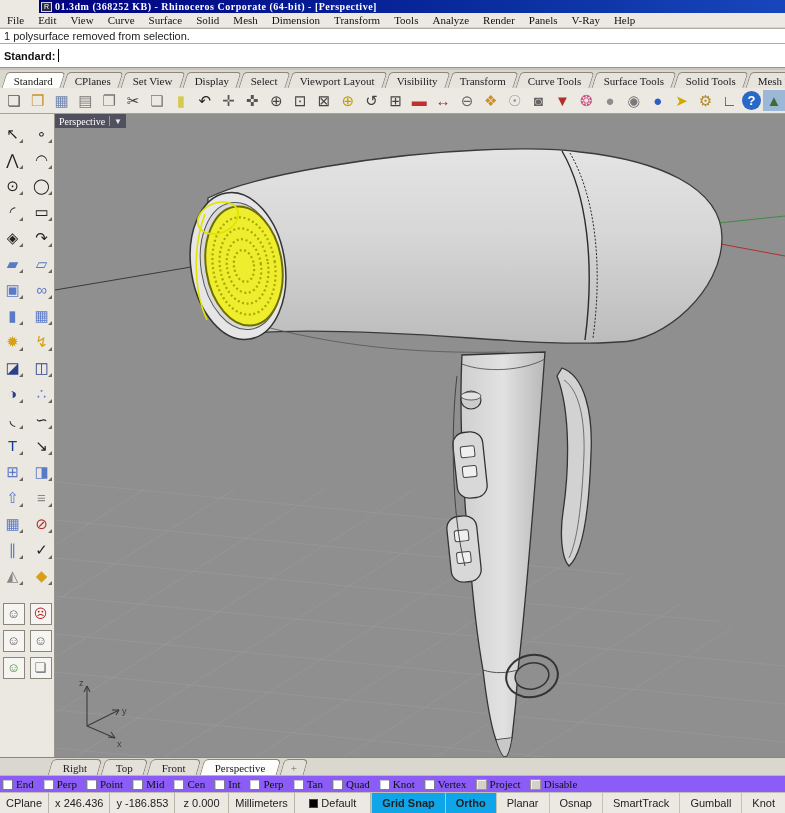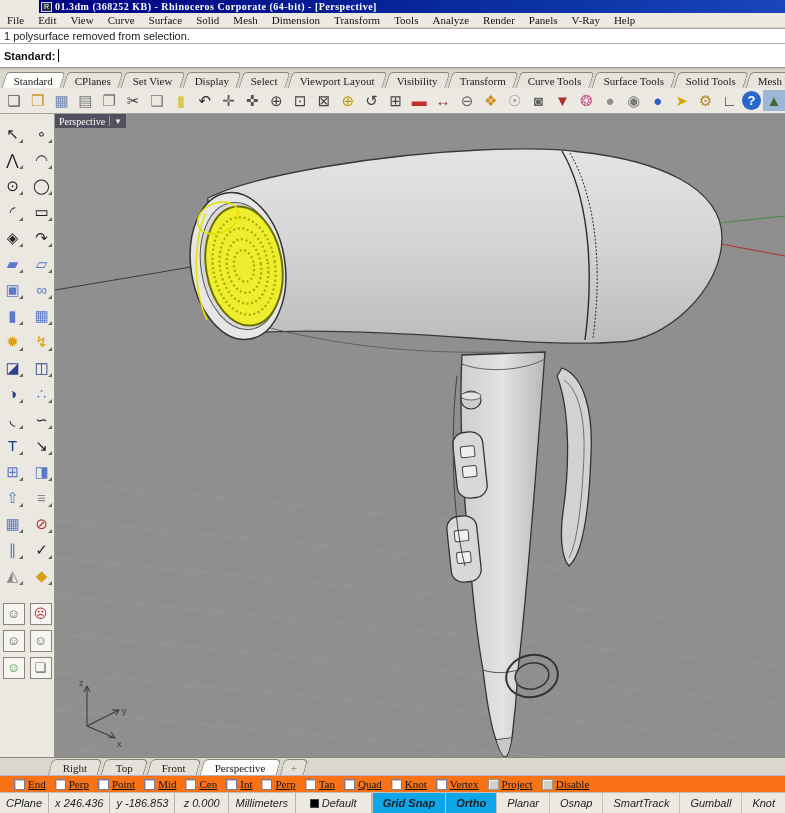--- a/index.html
+++ b/index.html
@@ -71,31 +71,31 @@
     display:flex; align-items:flex-end; padding-left:50px;
     font-family:"Liberation Serif", serif; font-size:11px; }
   .vtab { height:16px; border:1px solid #8a867c; border-bottom:none; background:#e4e1da;
     margin-right:3px; padding:0 12px; transform:skewX(-16deg); border-radius:5px 5px 0 0;
     display:flex; align-items:center; color:#222; }
   .vtab > span { transform:skewX(16deg); white-space:nowrap; }
   .vtab.active { background:#fdfdfb; }
   .vtab.add { padding:0 8px; color:#6a675f; }
 
   
-  .osnapbar { top:775px; height:17px; background:#f97316; border-top:1px solid #b8b4c4;
-    display:flex; align-items:center; padding-left:14px;
-    font-family:"Liberation Serif", serif; font-size:11px; color:#111;text-decoration:underline; }
+  .osnapbar { top:775px; height:17px; background:#8b5cf6; border-top:1px solid #b8b4c4;
+    display:flex; align-items:center; padding-left:2px;
+    font-family:"Liberation Serif", serif; font-size:11px; color:#111; }
   .osnap-item { display:flex; align-items:center; margin-right:9px; cursor:default; }
   .cb { width:11px; height:11px; background:#fff; border:1px solid #7a7a92; margin-right:3px;
     box-shadow:inset 1px 1px 0 #c8c8d4; }
   .cb.flat { background:#d4d1ca; border:1px solid #9a968c; box-shadow:inset 1px 1px 0 #f2f1ec; }
 
   
   .statusbar { top:792px; height:21px; background:#ece9e2; border-top:1px solid #c2beb4;
-    display:flex; align-items:stretch; font-size:11px; color:#222;font-style:italic; }
+    display:flex; align-items:stretch; font-size:11px; color:#222; }
   .st-cell { display:flex; align-items:center; justify-content:center; border-right:1px solid #b8b4aa;
     padding:0 6px; white-space:nowrap; }
   .st-cell.left { justify-content:center; }
   .layer-swatch { width:9px; height:9px; background:#000; border:1px solid #444; margin-right:3px; }
   .st-spacer { flex:1; }
   .st-toggle { display:flex; align-items:center; padding:0 10px; border-left:1px solid #c6c2b8;
     white-space:nowrap; cursor:default; }
   .st-toggle.active { font-weight:bold; background:#0ea5e9; }
 </style>
 </head>

